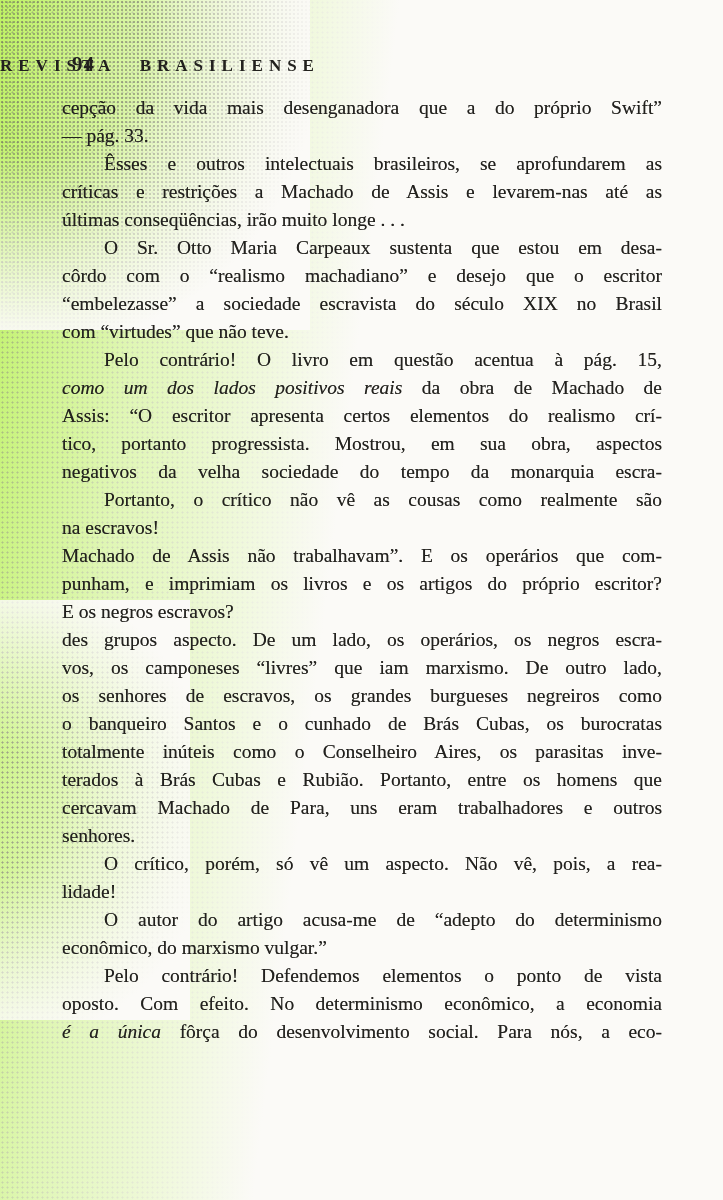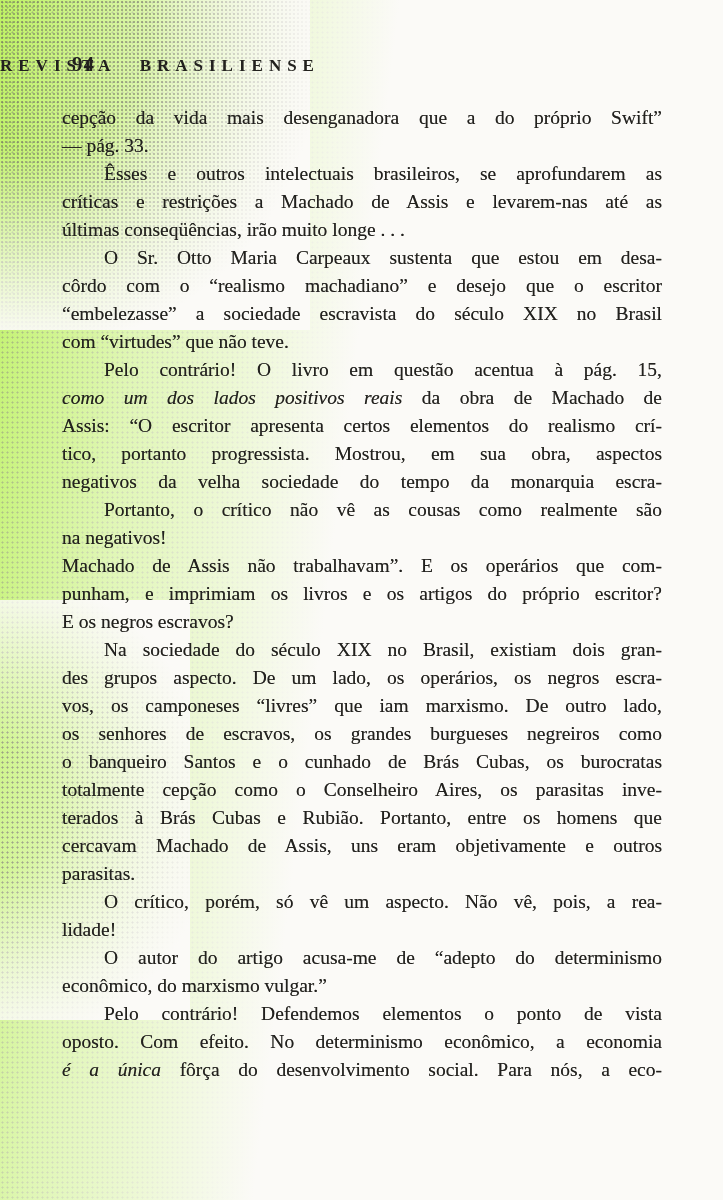--- a/index.html
+++ b/index.html
@@ -34,21 +34,21 @@
   .page-number{
     position:absolute;left:72px;top:52px;z-index:2;
     font-size:21px;font-weight:bold;letter-spacing:1px;
   }
   .journal-title{
     position:absolute;left:0;right:0;top:56px;z-index:2;
     text-align:left;font-size:17px;font-weight:bold;
     letter-spacing:6px;word-spacing:14px;
   }
   .text-block{
-    position:absolute;left:62px;top:104px;width:600px;z-index:2;
+    position:absolute;left:62px;top:94px;width:600px;z-index:2;
     font-size:19.5px;line-height:28px;
     text-shadow:0 0 .4px rgba(34,33,30,.55);
   }
   .line{text-align:justify;text-align-last:left;}
   .line.just{text-align-last:justify;}
   .line.indent{padding-left:42px;}
   .line em{font-style:italic;}
 </style>
 </head>
 <body>
@@ -71,33 +71,32 @@
       <div class="line indent just"><span>O Sr. Otto Maria Carpeaux sustenta que estou em desa-</span></div>
       <div class="line just"><span>côrdo com o “realismo machadiano” e desejo que o escritor</span></div>
       <div class="line just"><span>“embelezasse” a sociedade escravista do século XIX no Brasil</span></div>
       <div class="line"><span>com “virtudes” que não teve.</span></div>
       <div class="line indent just"><span>Pelo contrário! O livro em questão acentua à pág. 15,</span></div>
       <div class="line just"><em>como um dos lados positivos reais</em><span> da obra de Machado de</span></div>
       <div class="line just"><span>Assis: “O escritor apresenta certos elementos do realismo crí-</span></div>
       <div class="line just"><span>tico, portanto progressista. Mostrou, em sua obra, aspectos</span></div>
       <div class="line just"><span>negativos da velha sociedade do tempo da monarquia escra-</span></div>
       <div class="line indent just"><span>Portanto, o crítico não vê as cousas como realmente são</span></div>
-      <div class="line"><span>na negativos!</span></div>
+      <div class="line"><span>na escravos!</span></div>
       <div class="line just"><span>Machado de Assis não trabalhavam”. E os operários que com-</span></div>
       <div class="line just"><span>punham, e imprimiam os livros e os artigos do próprio escritor?</span></div>
       <div class="line"><span>E os negros escravos?</span></div>
-      <div class="line indent just"><span>Na sociedade do século XIX no Brasil, existiam dois gran-</span></div>
       <div class="line just"><span>des grupos aspecto. De um lado, os operários, os negros escra-</span></div>
       <div class="line just"><span>vos, os camponeses “livres” que iam marxismo. De outro lado,</span></div>
       <div class="line just"><span>os senhores de escravos, os grandes burgueses negreiros como</span></div>
       <div class="line just"><span>o banqueiro Santos e o cunhado de Brás Cubas, os burocratas</span></div>
-      <div class="line just"><span>totalmente cepção como o Conselheiro Aires, os parasitas inve-</span></div>
+      <div class="line just"><span>totalmente inúteis como o Conselheiro Aires, os parasitas inve-</span></div>
       <div class="line just"><span>terados à Brás Cubas e Rubião. Portanto, entre os homens que</span></div>
-      <div class="line just"><span>cercavam Machado de Assis, uns eram objetivamente e outros</span></div>
-      <div class="line"><span>parasitas.</span></div>
+      <div class="line just"><span>cercavam Machado de Para, uns eram trabalhadores e outros</span></div>
+      <div class="line"><span>senhores.</span></div>
       <div class="line indent just"><span>O crítico, porém, só vê um aspecto. Não vê, pois, a rea-</span></div>
       <div class="line"><span>lidade!</span></div>
       <div class="line indent just"><span>O autor do artigo acusa-me de “adepto do determinismo</span></div>
       <div class="line"><span>econômico, do marxismo vulgar.”</span></div>
       <div class="line indent just"><span>Pelo contrário! Defendemos elementos o ponto de vista</span></div>
       <div class="line just"><span>oposto. Com efeito. No determinismo econômico, a economia</span></div>
       <div class="line just"><em>é a única</em><span> fôrça do desenvolvimento social. Para nós, a eco-</span></div>
     </div>
 </div>
 

